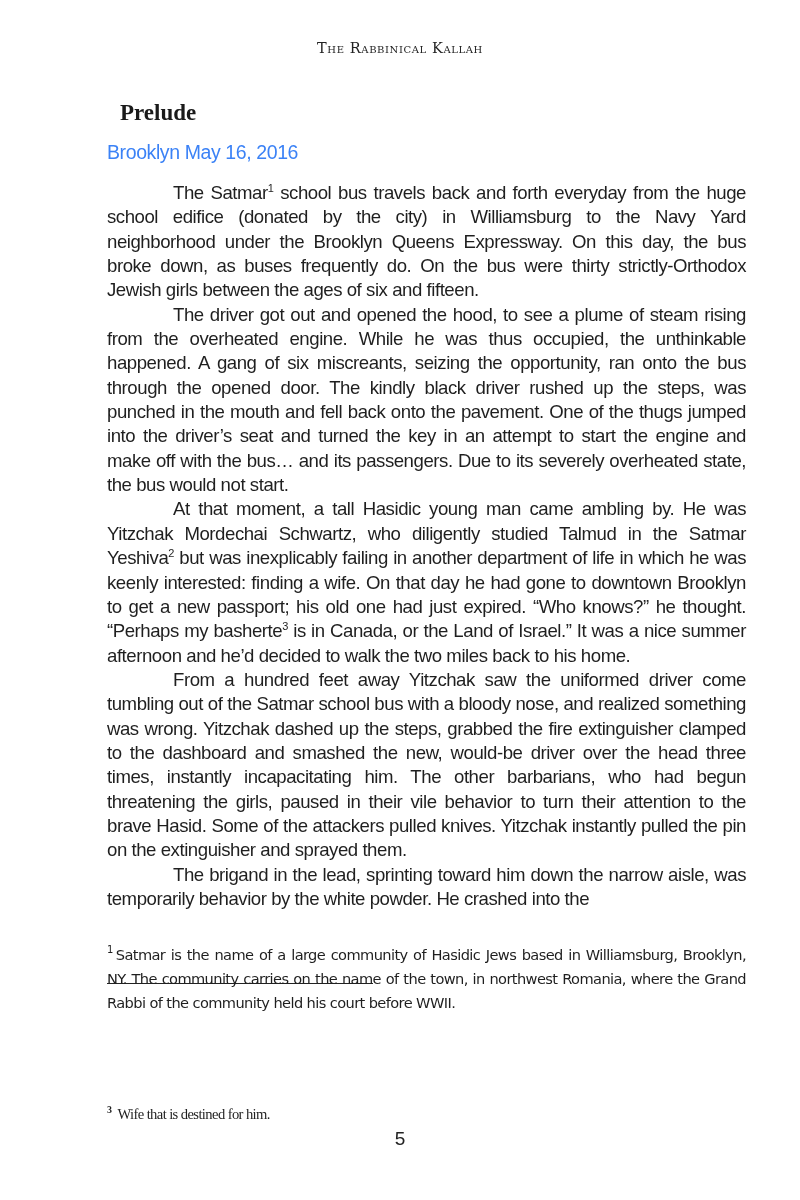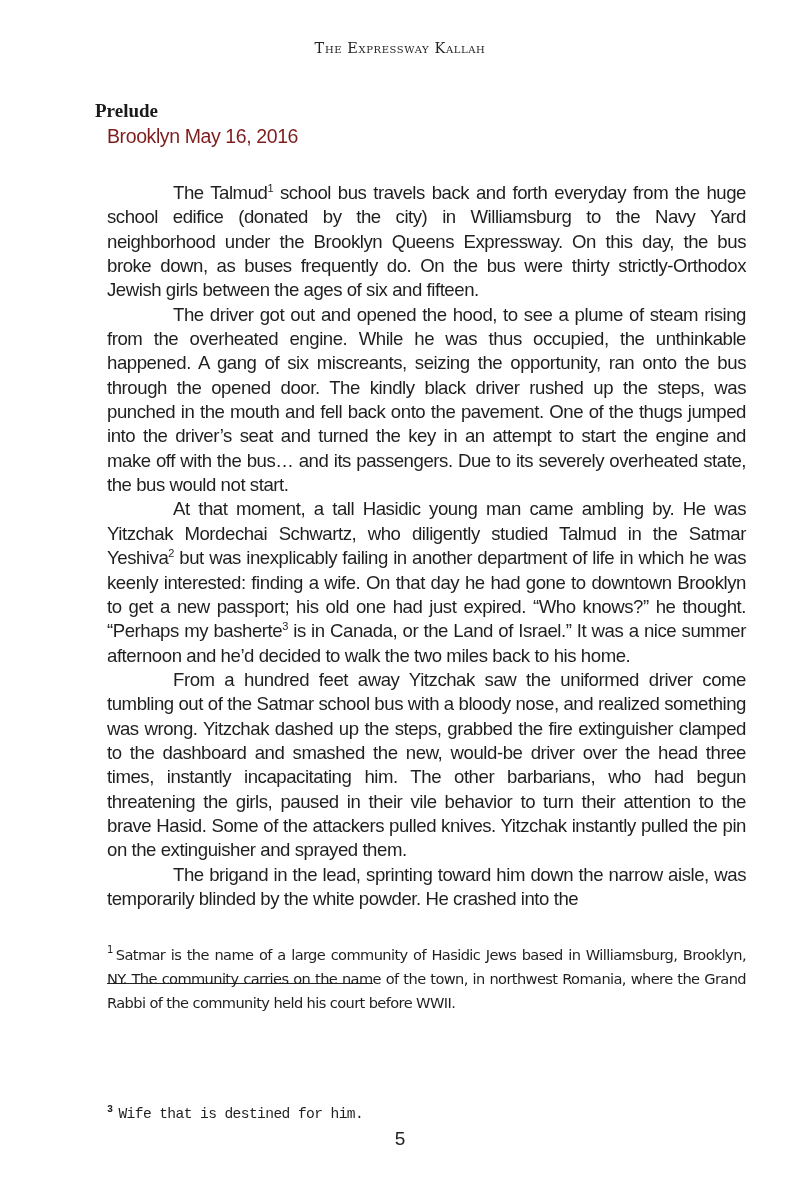--- a/index.html
+++ b/index.html
@@ -3,66 +3,66 @@
   <meta charset="utf-8">
   <style>
     html, body { margin:0; padding:0; background:#ffffff; }
     body { width:800px; height:1200px; position:relative; overflow:hidden; color:#1a1a1a; }
     .running-head {
       position:absolute; top:40px; left:0; width:800px; text-align:center;
       font-family:"DejaVu Serif", serif; font-size:14.5px; letter-spacing:0.6px; color:#222;
       font-variant: small-caps;
     }
     .heading {
-      position:absolute; left:95px; top:100px;
-      font-family:"Liberation Serif", serif; font-weight:bold; font-size:19px; color:#1a1a1a;
+      position:absolute; left:120px; top:100px;
+      font-family:"Liberation Serif", serif; font-weight:bold; font-size:23px; color:#1a1a1a;
     }
     .dateline {
-      position:absolute; left:107px; top:125px;
-      font-family:"Liberation Sans", sans-serif; font-size:19.5px; color:#7f1d1d; letter-spacing:-0.4px;text-align:right;
+      position:absolute; left:107px; top:141px;
+      font-family:"Liberation Sans", sans-serif; font-size:19.5px; color:#3b82f6; letter-spacing:-0.4px;text-align:right;
     }
     .body-text {
       position:absolute; left:107px; top:181px; width:639px;
       font-family:"Liberation Sans", sans-serif; font-size:18.6px; line-height:24.35px;
       color:#1f1f1f; letter-spacing:-0.45px; word-spacing:0px;
     }
     .body-text p { margin:0; text-indent:66px; text-align:justify; text-align-last:left; }
     sup { font-size:11px; line-height:0; vertical-align:7px; }
     .fn-rule {
       position:absolute; left:107px; top:983px; width:266px; height:0; border-top:1.4px solid #222;
     }
     .footnotes {
       position:absolute; left:107px; top:943px; width:639px;
       font-family:"DejaVu Sans", sans-serif; font-size:14.6px; line-height:24px; color:#1f1f1f;
       letter-spacing:-0.6px;
     }
     .footnotes p { margin:0; text-align:justify; text-align-last:left; }
     .footnotes sup { font-size:10px; vertical-align:7px; margin-right:3px; }
-    .fn3 { position:absolute; left:107px; top:1106px; font-family:Liberation Mono, monospace;
+    .fn3 { position:absolute; left:107px; top:1106px; font-family:Liberation Serif, serif;
       font-size:14.6px; color:#1f1f1f; letter-spacing:-0.6px; }
     .fn3 sup { font-size:10px; vertical-align:6px; margin-right:6px; font-weight:bold; }
     .page-number {
       position:absolute; top:1128px; left:0; width:800px; text-align:center;
       font-family:"Liberation Sans", sans-serif; font-size:19px; color:#222;
     }
   </style>
 </head>
 <body>
 
-<div class="running-head">The Expressway Kallah</div>
+<div class="running-head">The Rabbinical Kallah</div>
 
 <div class="heading">Prelude</div>
 <div class="dateline">Brooklyn May 16, 2016</div>
 
 <div class="body-text" id="body-text">
-    <p><span>The Talmud</span><sup>1</sup><span> school bus travels back and forth everyday from the huge school edifice (donated by the city) in Williamsburg to the Navy Yard neighborhood under the Brooklyn Queens Expressway. On this day, the bus broke down, as buses frequently do. On the bus were thirty strictly-Orthodox Jewish girls between the ages of six and fifteen.</span></p>
+    <p><span>The Satmar</span><sup>1</sup><span> school bus travels back and forth everyday from the huge school edifice (donated by the city) in Williamsburg to the Navy Yard neighborhood under the Brooklyn Queens Expressway. On this day, the bus broke down, as buses frequently do. On the bus were thirty strictly-Orthodox Jewish girls between the ages of six and fifteen.</span></p>
     <p><span>The driver got out and opened the hood, to see a plume of steam rising from the overheated engine. While he was thus occupied, the unthinkable happened. A gang of six miscreants, seizing the opportunity, ran onto the bus through the opened door. The kindly black driver rushed up the steps, was punched in the mouth and fell back onto the pavement. One of the thugs jumped into the driver’s seat and turned the key in an attempt to start the engine and make off with the bus… and its passengers. Due to its severely overheated state, the bus would not start.</span></p>
     <p><span>At that moment, a tall Hasidic young man came ambling by. He was Yitzchak Mordechai Schwartz, who diligently studied Talmud in the Satmar Yeshiva</span><sup>2</sup><span> but was inexplicably failing in another department of life in which he was keenly interested: finding a wife. On that day he had gone to downtown Brooklyn to get a new passport; his old one had just expired. “Who knows?” he thought. “Perhaps my basherte</span><sup>3</sup><span> is in Canada, or the Land of Israel.” It was a nice summer afternoon and he’d decided to walk the two miles back to his home.</span></p>
     <p><span>From a hundred feet away Yitzchak saw the uniformed driver come tumbling out of the Satmar school bus with a bloody nose, and realized something was wrong. Yitzchak dashed up the steps, grabbed the fire extinguisher clamped to the dashboard and smashed the new, would-be driver over the head three times, instantly incapacitating him. The other barbarians, who had begun threatening the girls, paused in their vile behavior to turn their attention to the brave Hasid. Some of the attackers pulled knives. Yitzchak instantly pulled the pin on the extinguisher and sprayed them.</span></p>
-    <p><span>The brigand in the lead, sprinting toward him down the narrow aisle, was temporarily blinded by the white powder. He crashed into the</span></p>
+    <p><span>The brigand in the lead, sprinting toward him down the narrow aisle, was temporarily behavior by the white powder. He crashed into the</span></p>
   </div>
 
 <div class="fn-rule"></div>
 
 <div class="footnotes">
   <p><sup>1</sup><span>Satmar is the name of a large community of Hasidic Jews based in Williamsburg, Brooklyn, NY. The community carries on the name of the town, in northwest Romania, where the Grand Rabbi of the community held his court before WWII.</span></p>
 </div>
 
 <div class="fn3"><sup>3</sup><span>Wife that is destined for him.</span></div>
 

